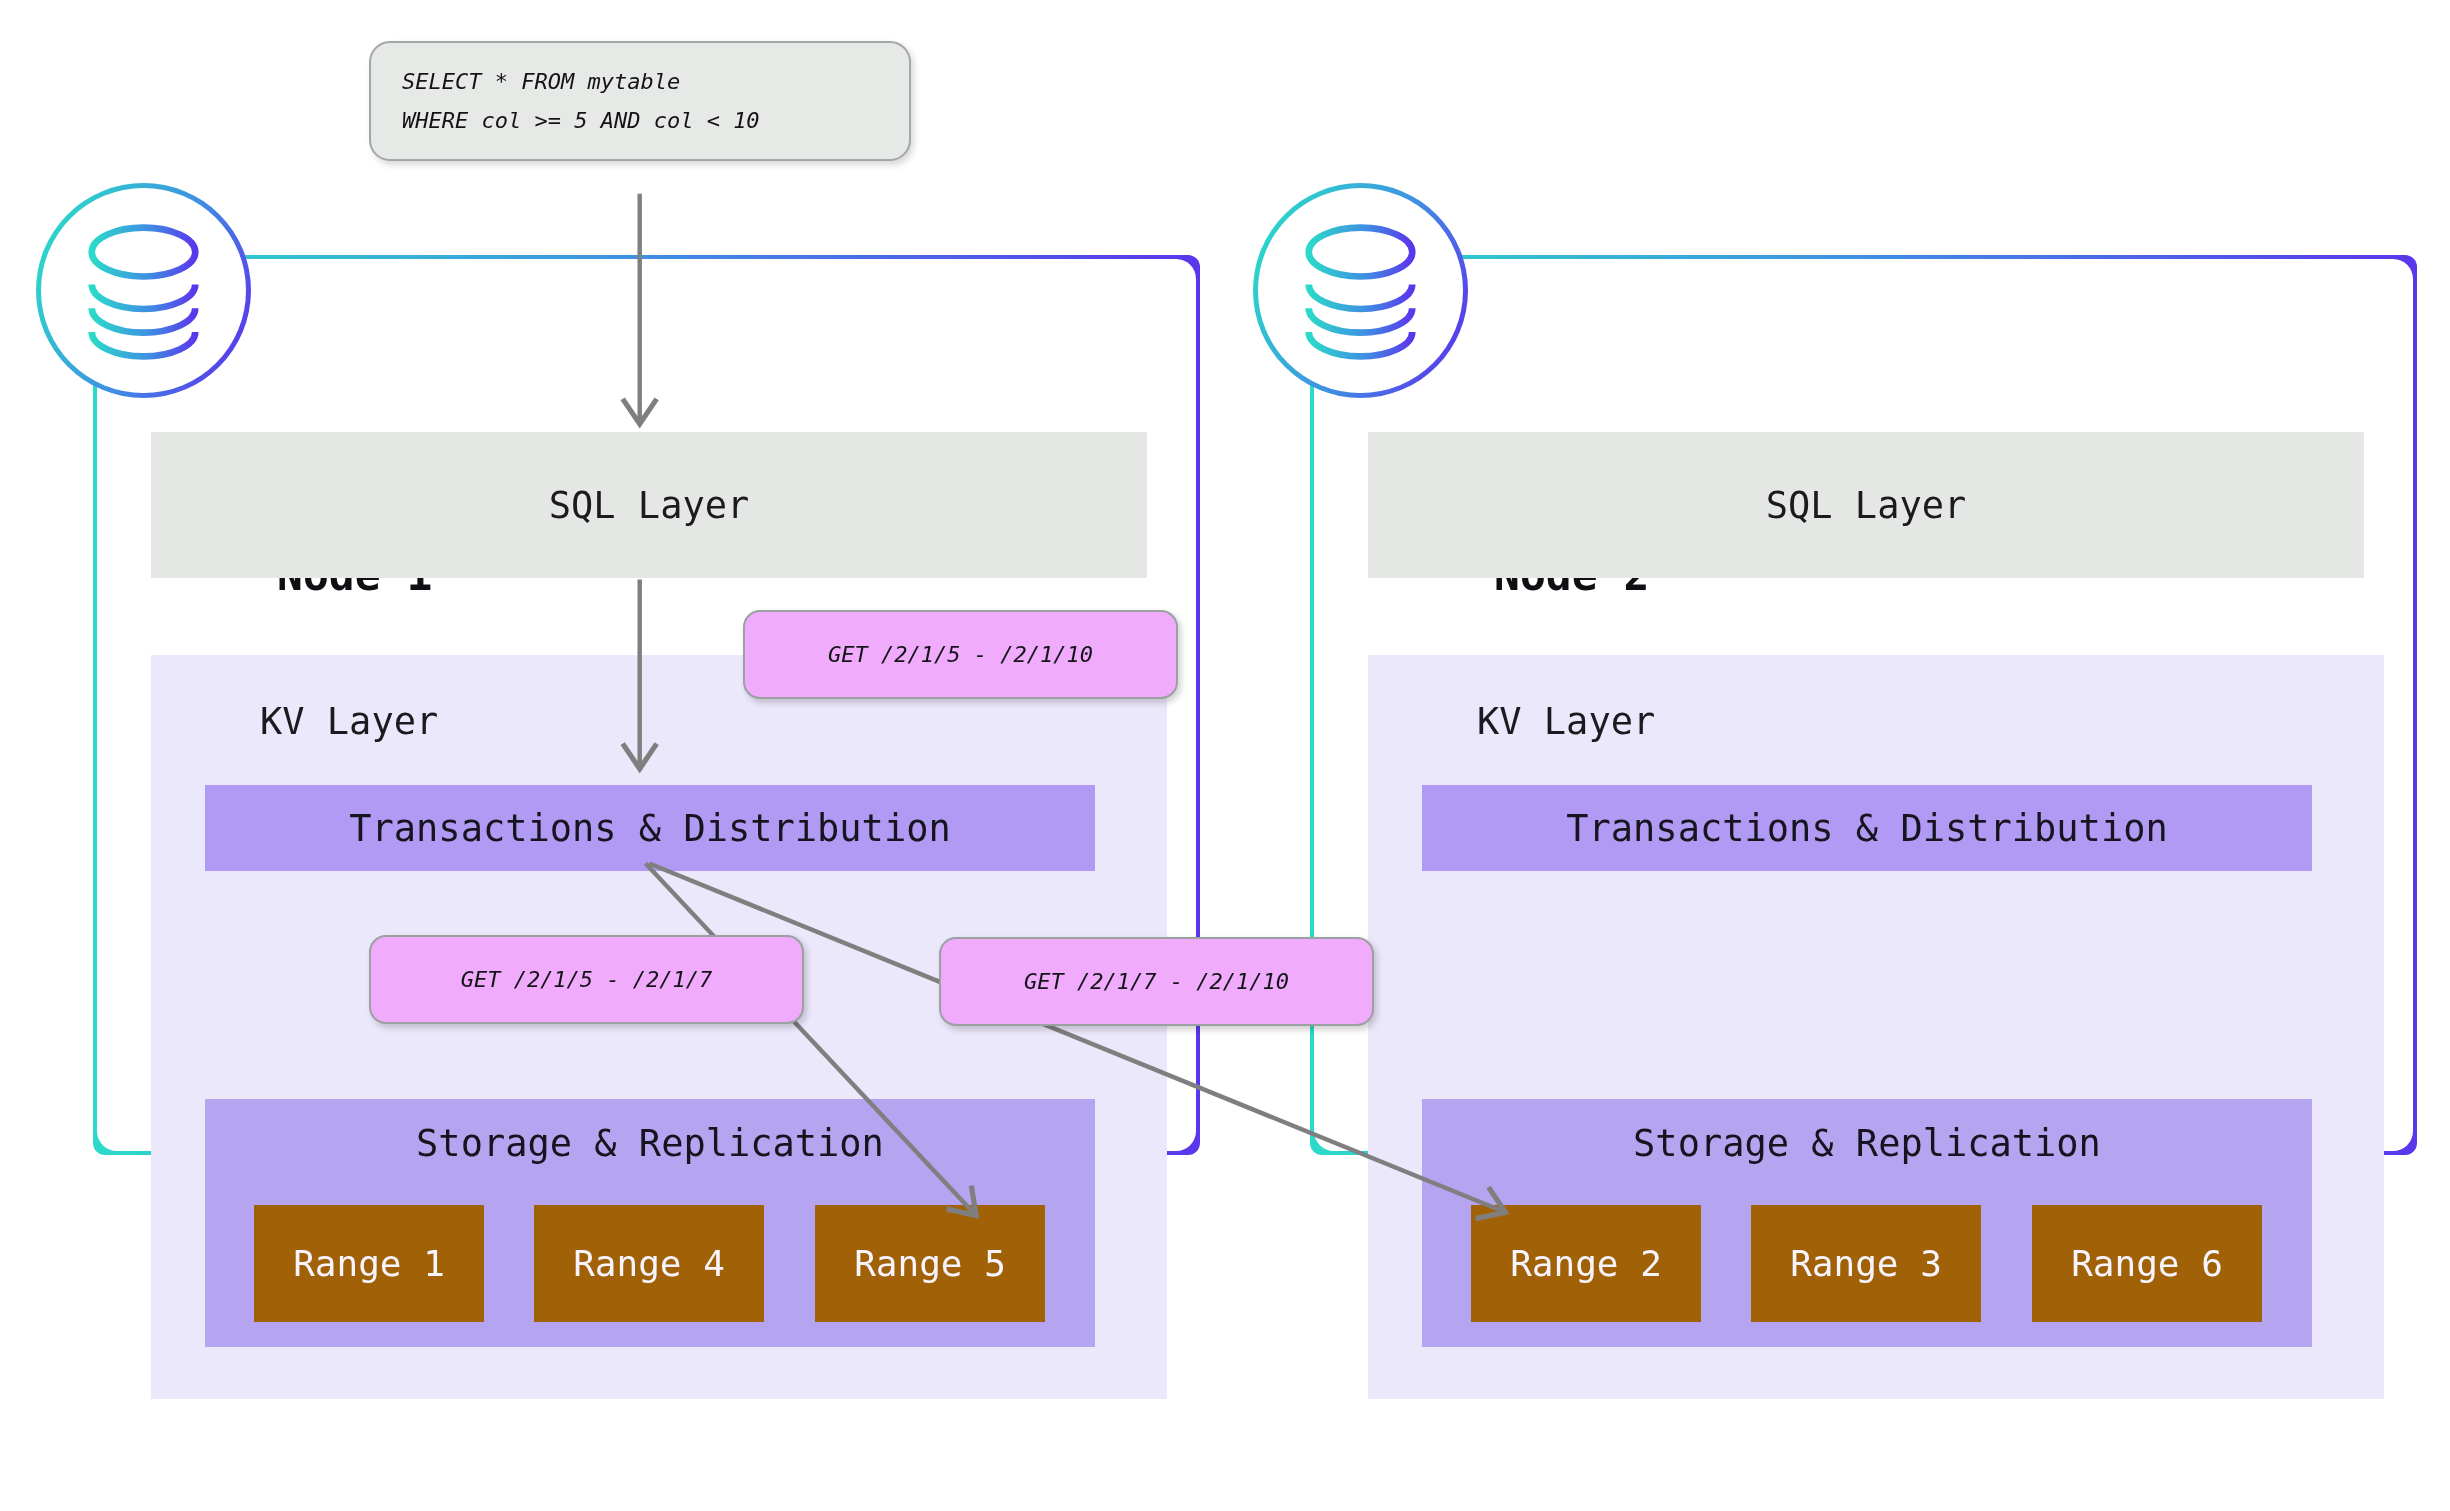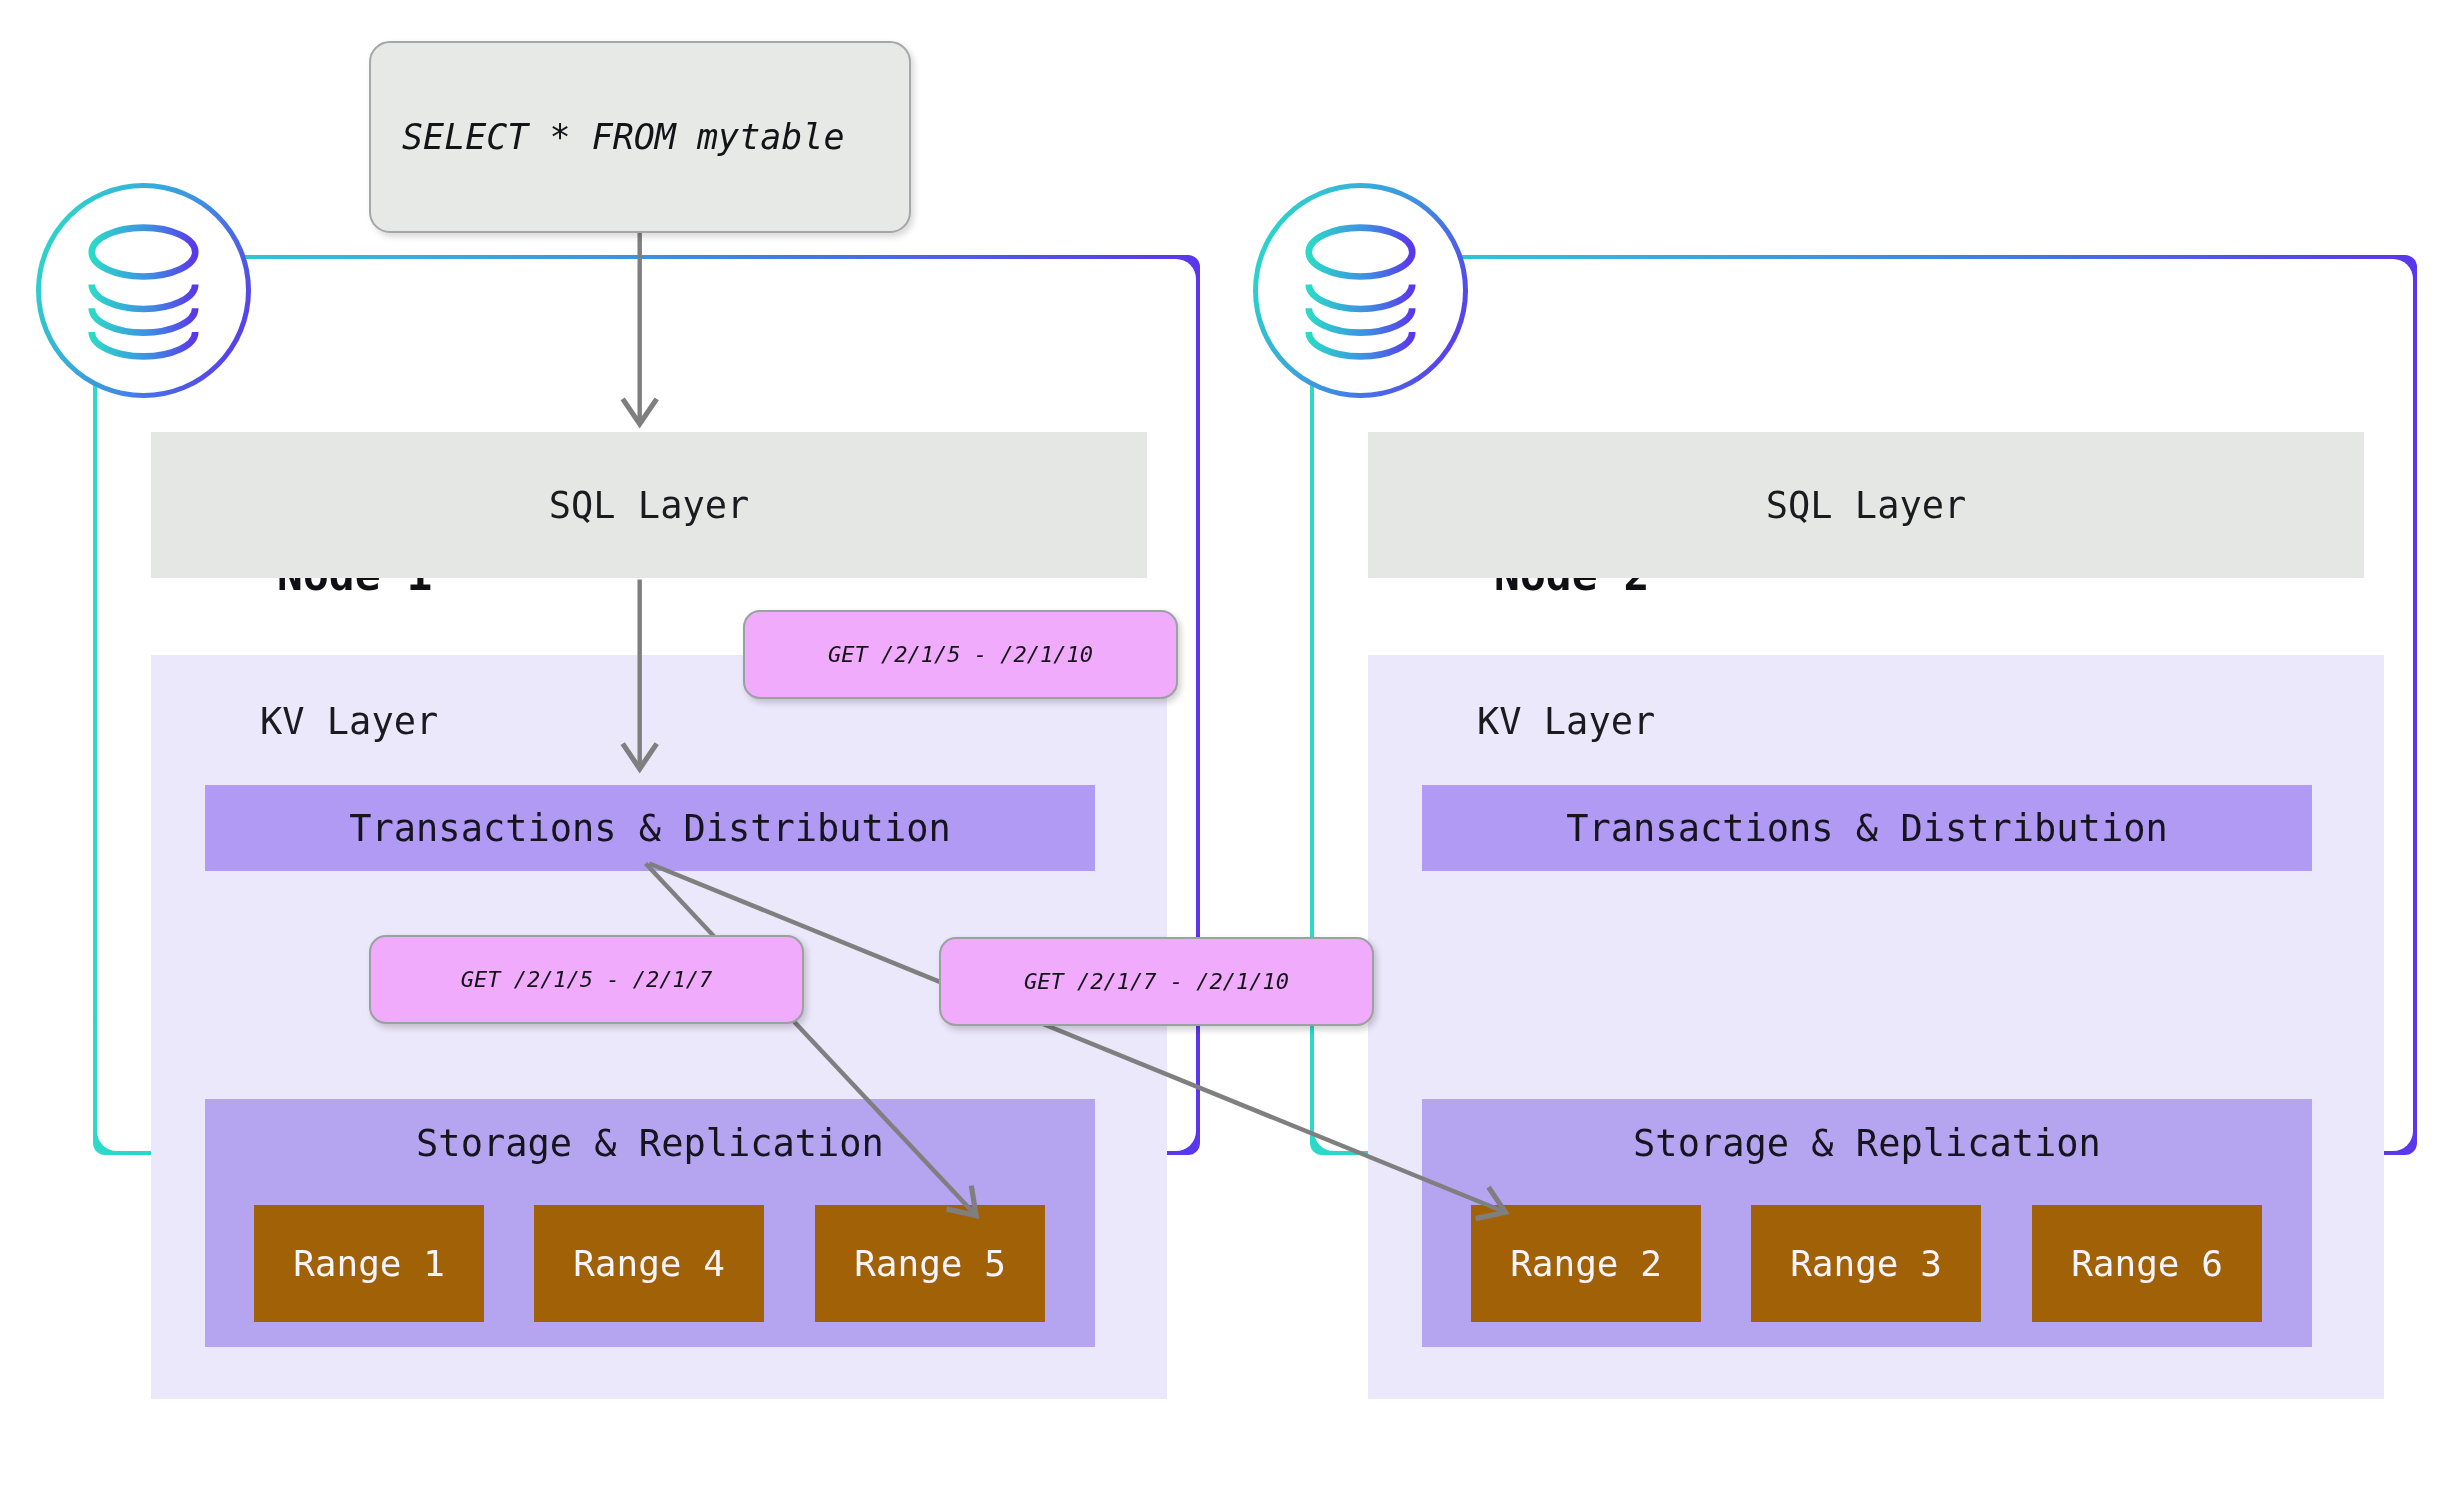--- a/index.html
+++ b/index.html
@@ -62,26 +62,26 @@
 
   
   .gray-label {
     position:absolute; z-index:40;
     background:#f0abfc; border:2.2px solid #9ba1a1; border-radius:17px;
     box-shadow:3px 3.7px 6px rgba(0,0,0,0.18);
     display:flex; align-items:center; justify-content:center;
     font-style:italic; font-size:22px; color:#141418; white-space:nowrap;
   }
   .query-box {
-    position:absolute; left:369px; top:41px; width:542px; height:192px; z-index:40;
+    position:absolute; left:369px; top:41px; width:542px; height:120px; z-index:40;
     background:#e7e9e7; border:2.2px solid #a3a7a7; border-radius:21px;
     box-shadow:3px 3.7px 6px rgba(0,0,0,0.15);
     display:flex; flex-direction:column; justify-content:center;
     padding-left:31px; box-sizing:border-box;
-    font-style:italic; font-size:35px; line-height:39px; color:#141418;
+    font-style:italic; font-size:22px; line-height:39px; color:#141418;
     white-space:nowrap;
   }
 
   
   .db-badge {
     position:absolute; top:183px; width:215px; height:215px; border-radius:50%;
     background:linear-gradient(115deg,#2bdac9 8%,#3f8fe2 55%,#5a36ec 92%);
     z-index:45;
   }
   .db-badge::after {
@@ -134,20 +134,21 @@
     </marker>
   </defs>
   <path d="M864,262 L864,572" stroke="#7f7f7f" stroke-width="6" fill="none" marker-end="url(#openArrow)"></path>
   <path d="M864,783 L864,1038" stroke="#7f7f7f" stroke-width="6" fill="none" marker-end="url(#openArrow)"></path>
   <path d="M872,1167 L1318,1642" stroke="#7f7f7f" stroke-width="6" fill="none" marker-end="url(#openArrow)"></path>
   <path d="M877,1167 L2033,1638" stroke="#7f7f7f" stroke-width="6" fill="none" marker-end="url(#openArrow)"></path>
 </svg>
 
 <div class="query-box">
   <div>SELECT * FROM mytable</div>
+  <div>WHERE col &gt;= 5 AND col &lt; 10</div>
 </div>
 
 <div class="gray-label" style="left:743px; top:610px;  width:431px; height:85px;">GET /2/1/5 - /2/1/10</div>
 <div class="gray-label" style="left:369px;  top:935px; width:431px; height:85px;">GET /2/1/5 - /2/1/7</div>
 <div class="gray-label" style="left:939px; top:937px; width:431px; height:85px;">GET /2/1/7 - /2/1/10</div>
 
 <div class="db-badge" style="left:36px;">
   <svg width="111" height="136" viewBox="0 0 150 184">
     <defs>
       <linearGradient id="dbGrad1" x1="0" y1="0" x2="1" y2="0">

